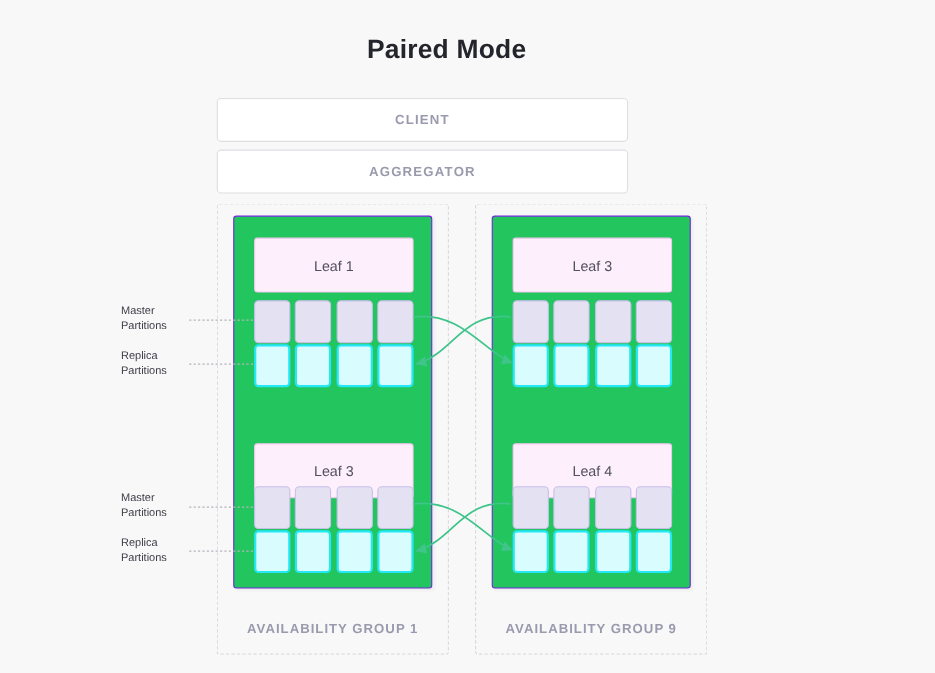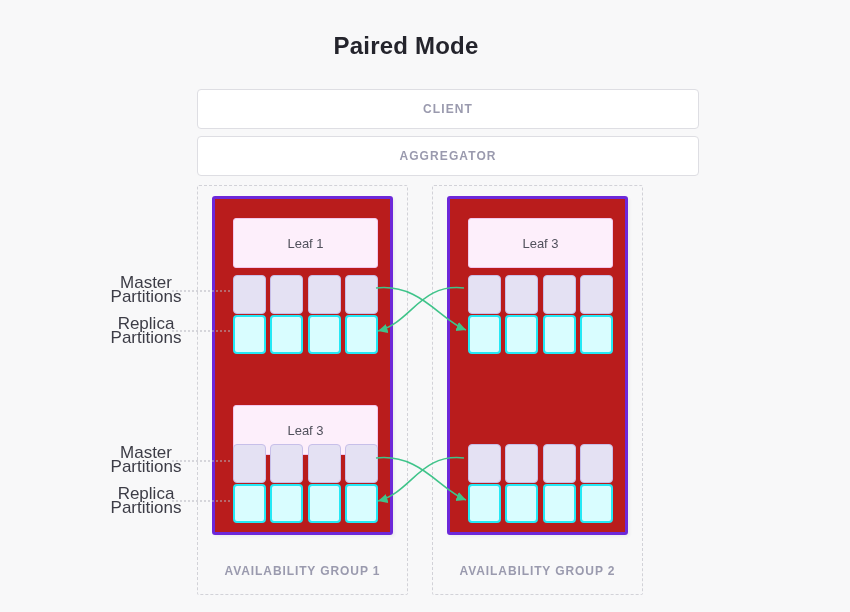--- a/index.html
+++ b/index.html
@@ -32,21 +32,21 @@
     font-size: 24px;
     font-weight: bold;
     color: #24242c;
     letter-spacing: 0.2px;
   }
 
   
   .bar {
     position: absolute;
     left: 197px;
-    width: 502px;
+    width: 374px;
     height: 40px;
     background: #ffffff;
     border: 1px solid #dedee3;
     border-radius: 4px;
     box-sizing: border-box;
     display: flex;
     align-items: center;
     justify-content: center;
     font-size: 12px;
     font-weight: bold;
@@ -79,22 +79,22 @@
     font-weight: bold;
     letter-spacing: 0.9px;
     color: #9a9aae;
   }
 
   
   .leafcard {
     position: absolute;
     width: 181px;
     height: 339px;
-    background: #b91c1c;
-    border: 3px solid #6d28d9;
+    background: #22c55e;
+    border: 1px solid #6d28d9;
     border-radius: 3px;
     box-sizing: border-box;
     box-shadow: 2px 2px 3px rgba(0,0,0,0.045);
   }
   .leafcard-1 { left: 212px; top: 196px; }
   .leafcard-2 { left: 447px; top: 196px; }
 
   
   .leafbox {
     position: absolute;
@@ -139,24 +139,24 @@
   }
   .part.replica {
     background: #d9fdff;
     border: 2px solid #24e8f5;
   }
 
   
   .annot {
     position: absolute;
     width: 72px;
-    font-size: 17px;
+    font-size: 10px;
     line-height: 14px;
     color: #3c3c46;
-    text-align: center;
+    text-align: left;
   }
   .annot-m1 { left: 110px; top: 276px; }
   .annot-r1 { left: 110px; top: 317px; }
   .annot-m2 { left: 110px; top: 446px; }
   .annot-r2 { left: 110px; top: 487px; }
 
   
   #overlay {
     position: absolute;
     left: 0; top: 0;
@@ -213,41 +213,44 @@
     </div>
     <div class="prow r2">
       <div class="part replica"></div>
       <div class="part replica"></div>
       <div class="part replica"></div>
       <div class="part replica"></div>
     </div>
   </div>
 
   <div class="ag ag-2">
-    <div class="ag-label">AVAILABILITY GROUP 2</div>
+    <div class="ag-label">AVAILABILITY GROUP 9</div>
   </div>
 
   <div class="leafcard leafcard-2">
 
     <div class="leafbox top">
       <span>Leaf 3</span>
     </div>
     <div class="prow m1">
       <div class="part master"></div>
       <div class="part master"></div>
       <div class="part master"></div>
       <div class="part master"></div>
     </div>
     <div class="prow r1">
       <div class="part replica"></div>
       <div class="part replica"></div>
       <div class="part replica"></div>
       <div class="part replica"></div>
     </div>
 
+    <div class="leafbox bottom">
+      <span>Leaf 4</span>
+    </div>
     <div class="prow m2">
       <div class="part master"></div>
       <div class="part master"></div>
       <div class="part master"></div>
       <div class="part master"></div>
     </div>
     <div class="prow r2">
       <div class="part replica"></div>
       <div class="part replica"></div>
       <div class="part replica"></div>

